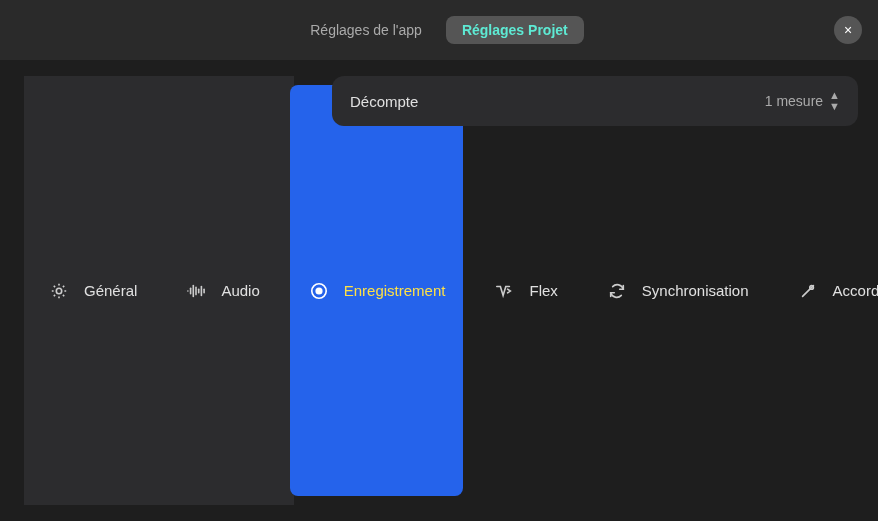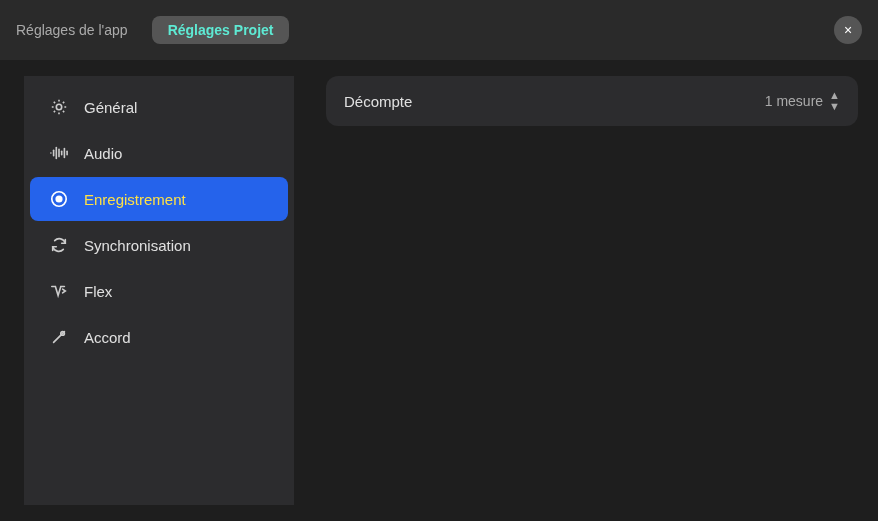--- a/index.html
+++ b/index.html
@@ -11,21 +11,21 @@
       font-family: -apple-system, BlinkMacSystemFont, "Helvetica Neue", Arial, sans-serif;
       overflow: hidden;
       position: relative;
     }
 
     .top-bar {
       height: 60px;
       background: #2a2a2a;
       display: flex;
       align-items: center;
-      justify-content: flex-start;
+      justify-content: center;
       gap: 8px;
       position: relative;
     }
 
     .tab-button {
       padding: 6px 16px;
       border-radius: 8px;
       font-size: 14px;
       cursor: pointer;
       border: none;
@@ -63,24 +63,24 @@
 
     .main-content {
       display: flex;
       height: calc(521px - 60px);
     }
 
     .sidebar {
       width: 270px;
       background: #2c2c2e;
       border-radius: 0;
-      margin: 16px 12px 16px 24px;
+      margin: 16px 18px 16px 24px;
       padding: 8px 0;
       display: flex;
-      flex-direction: column;
+      flex-direction: row;
       flex-shrink: 0;
     }
 
     .sidebar-item {
       display: flex;
       align-items: center;
       gap: 14px;
       padding: 11px 18px;
       border-radius: 8px;
       margin: 1px 6px;
@@ -221,37 +221,37 @@
           <circle cx="10" cy="10" r="8" stroke="#fff" stroke-width="1.8"></circle>
           <circle cx="10" cy="10" r="4" fill="#fff"></circle>
         </svg>
       </span>
       <span>Enregistrement</span>
     </div>
 
     <div class="sidebar-item">
       <span class="icon">
         <svg width="18" height="18" viewBox="0 0 20 20" fill="none" stroke="#ccc" stroke-width="1.8" stroke-linecap="round">
+          <path d="M2 5h4l3 10 3-10h4"></path>
+          <path d="M14 8l3 2-3 2"></path>
+        </svg>
+      </span>
+      <span>Flex</span>
+    </div>
+
+    <div class="sidebar-item">
+      <span class="icon">
+        <svg width="18" height="18" viewBox="0 0 20 20" fill="none" stroke="#ccc" stroke-width="1.8" stroke-linecap="round">
           <path d="M17 4v4h-4"></path>
           <path d="M3 16v-4h4"></path>
           <path d="M17 8A7 7 0 0 0 5.2 5.2"></path>
           <path d="M3 12a7 7 0 0 0 11.8 2.8"></path>
         </svg>
       </span>
       <span>Synchronisation</span>
-    </div>
-
-    <div class="sidebar-item">
-      <span class="icon">
-        <svg width="18" height="18" viewBox="0 0 20 20" fill="none" stroke="#ccc" stroke-width="1.8" stroke-linecap="round">
-          <path d="M2 5h4l3 10 3-10h4"></path>
-          <path d="M14 8l3 2-3 2"></path>
-        </svg>
-      </span>
-      <span>Flex</span>
     </div>
 
 
     <div class="sidebar-item">
       <span class="icon">
         <svg width="18" height="18" viewBox="0 0 20 20" fill="none" stroke="#ccc" stroke-width="1.8" stroke-linecap="round">
           <line x1="4" y1="16" x2="16" y2="4"></line>
           <circle cx="14" cy="6" r="2"></circle>
         </svg>
       </span>

